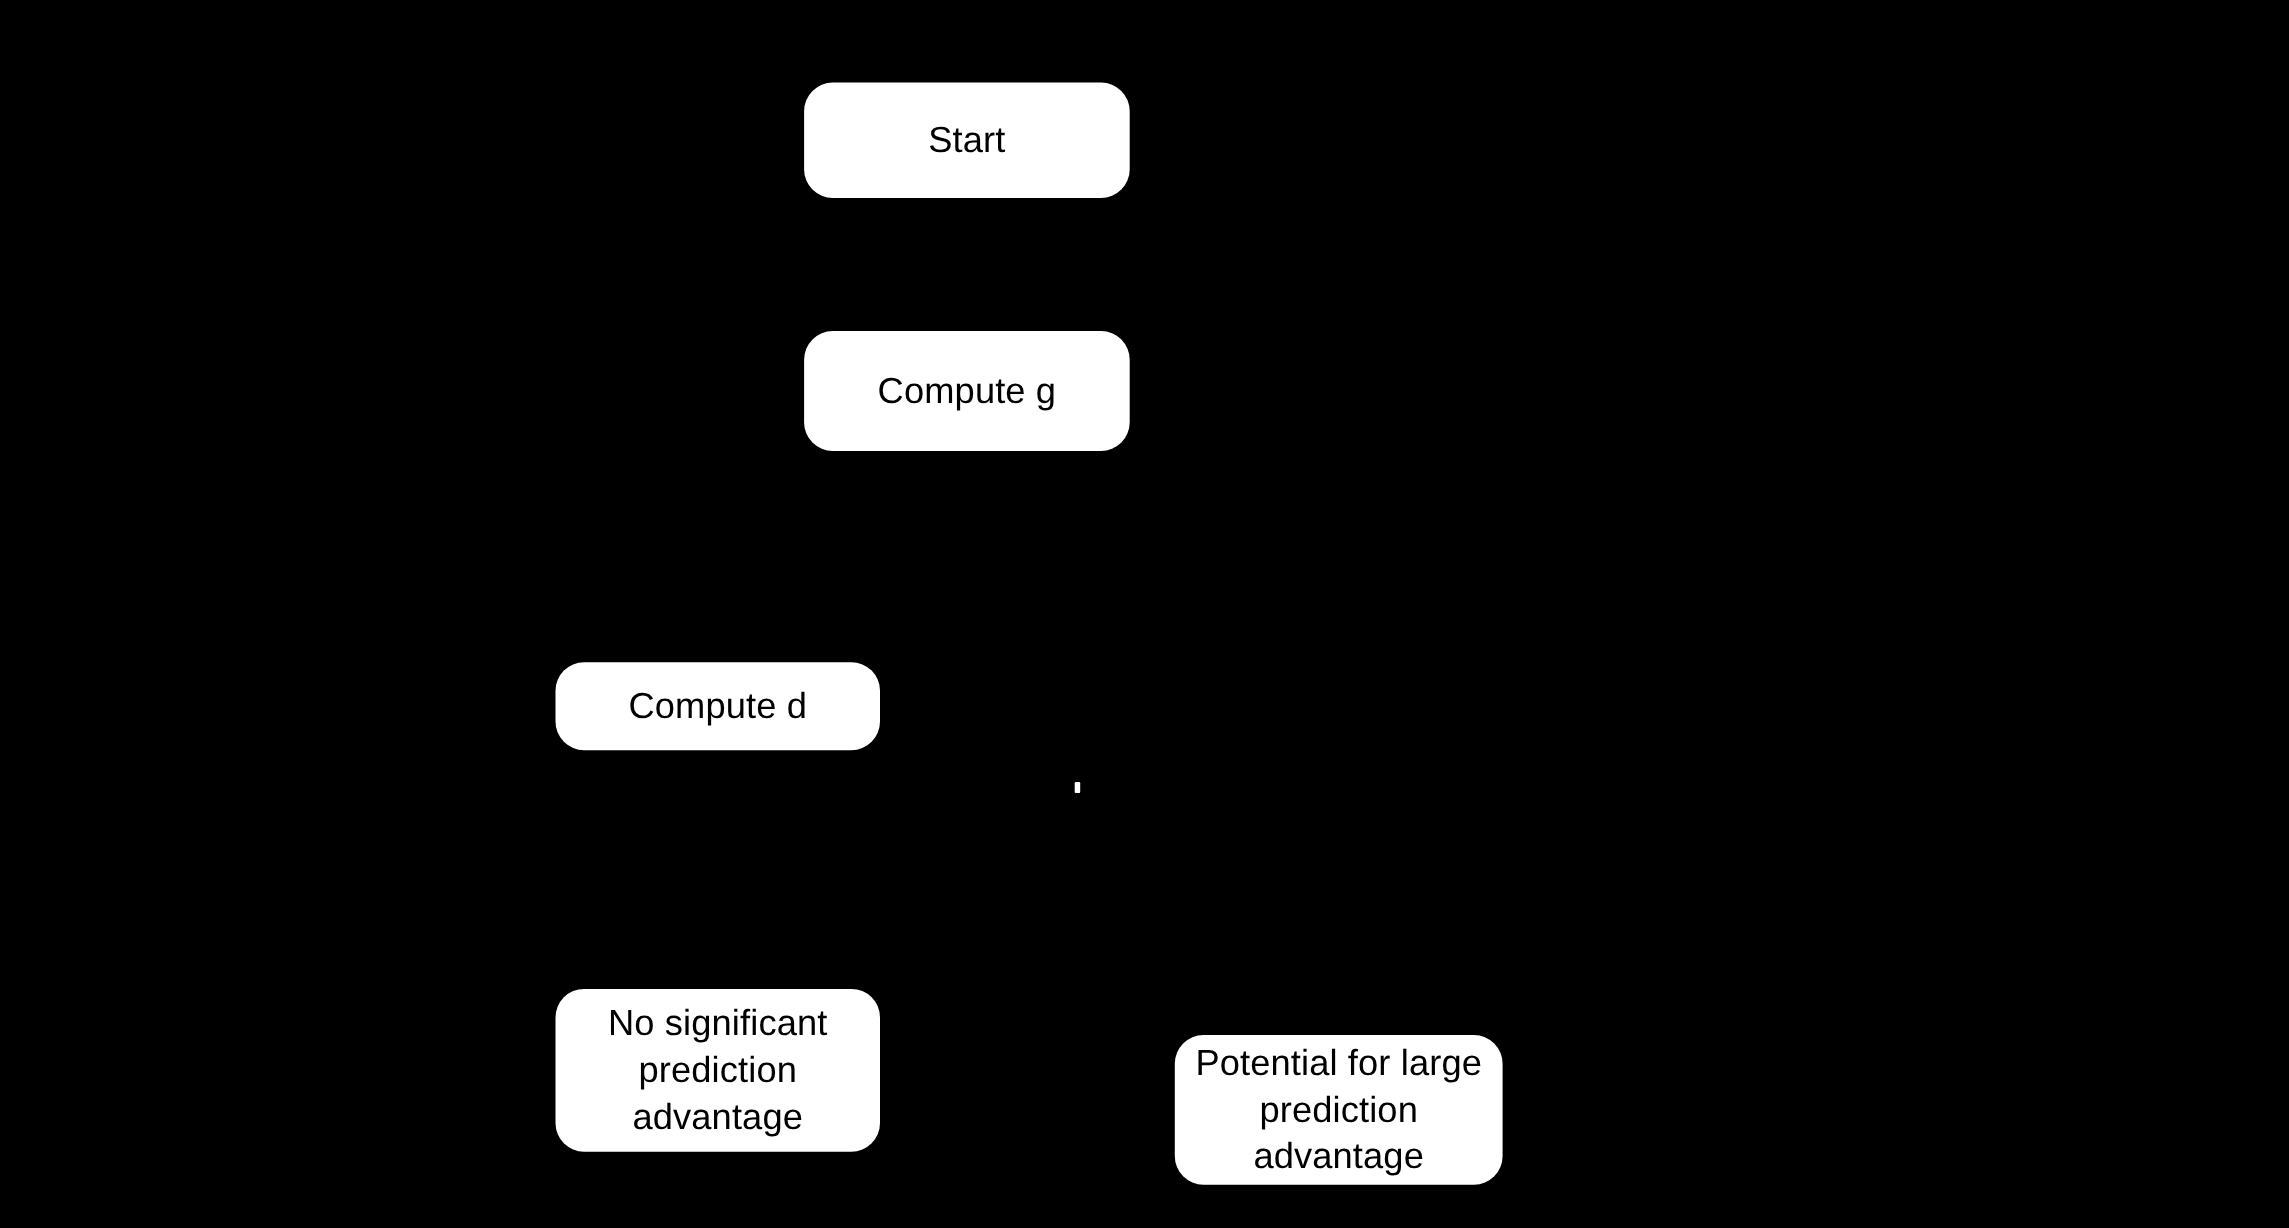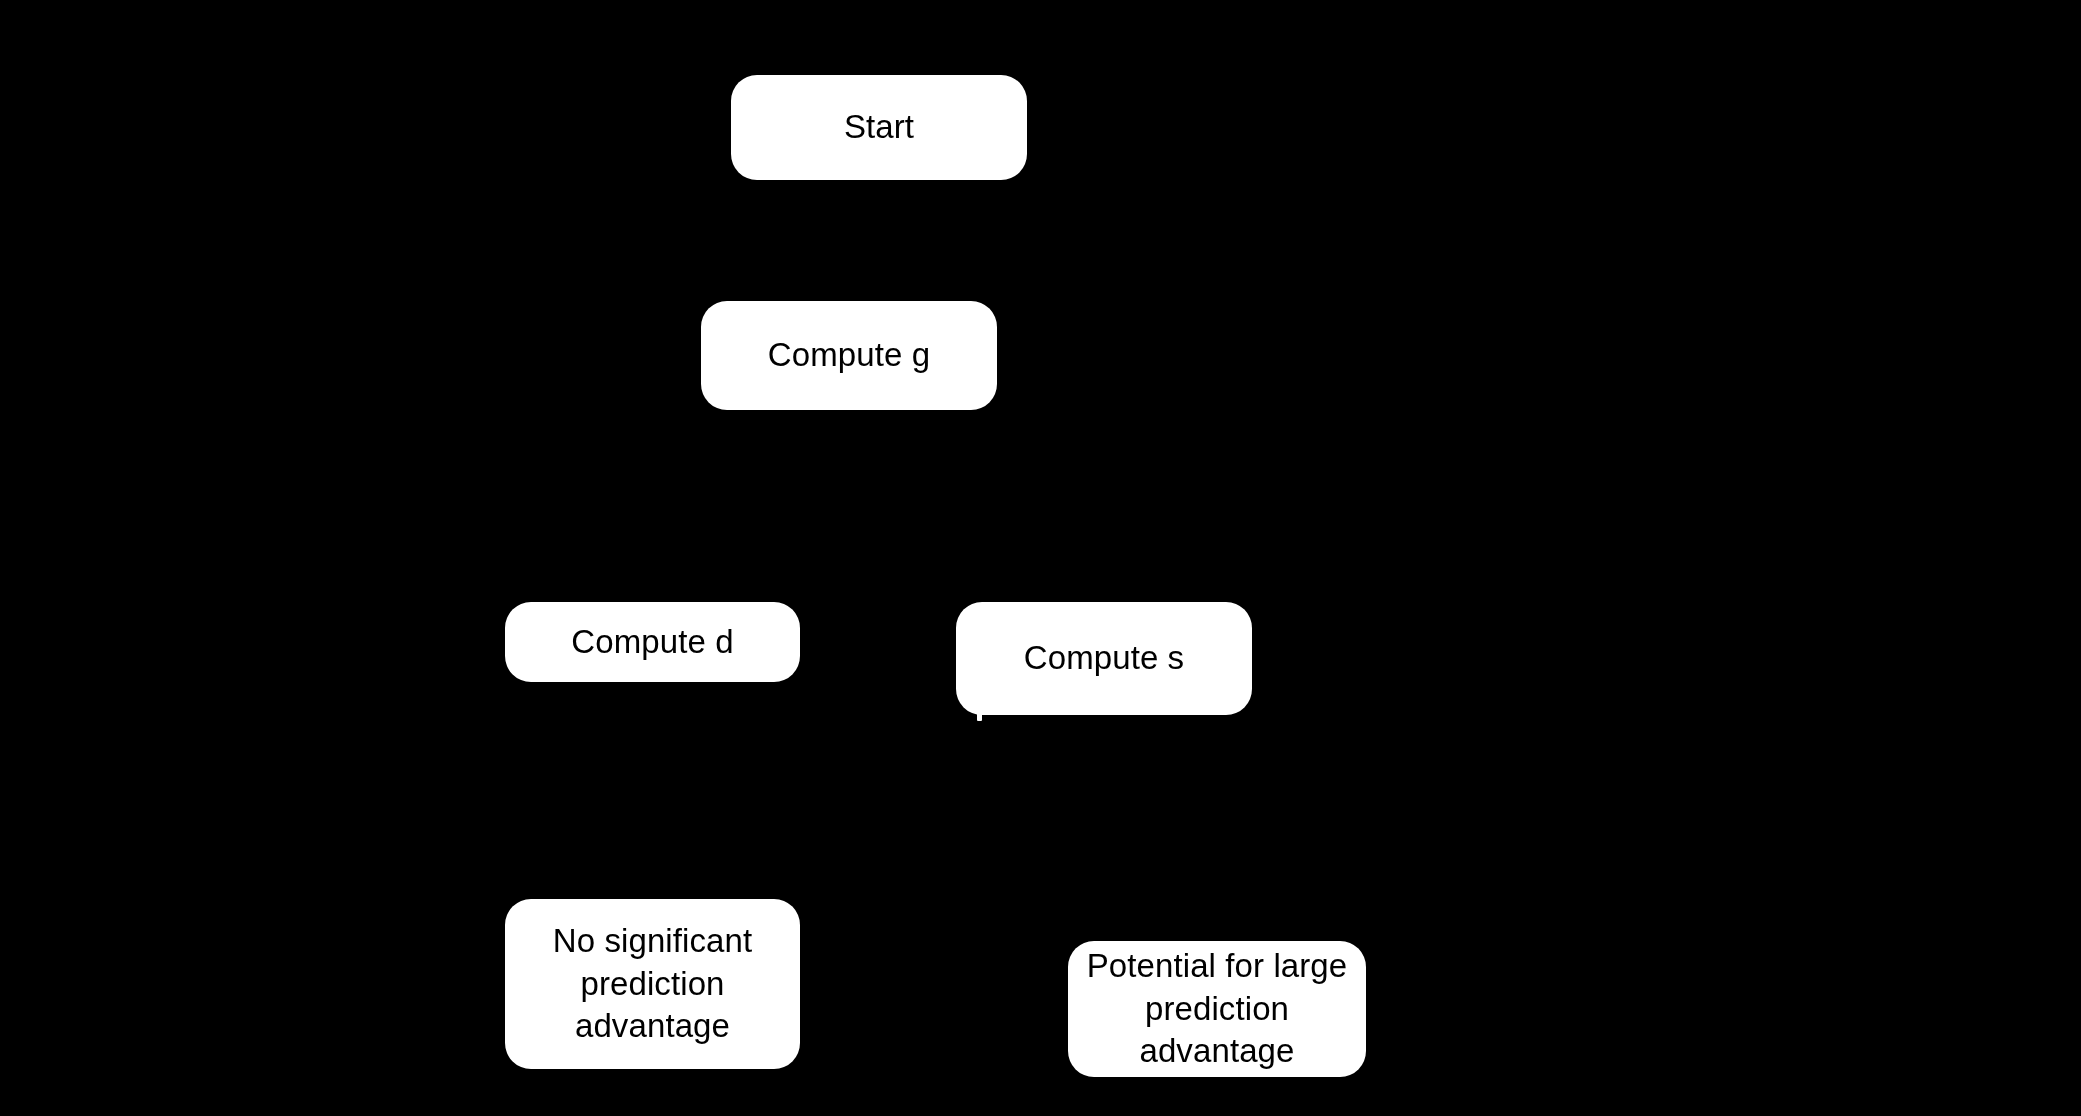--- a/index.html
+++ b/index.html
@@ -40,24 +40,24 @@
     font-size: 33px;
     font-weight: 400;
     letter-spacing: 0.1px;
     padding: 12px 14px;
   }
   .node-label {
     display: block;
     white-space: pre-line;
   }
   .node-start        { left: 731px;  top: 75px;  width: 296px; height: 105px; }
-  .node-compute-g    { left: 701px;  top: 301px; width: 296px; height: 109px; }
+  .node-compute-g    { left: 731px;  top: 301px; width: 296px; height: 109px; }
   .node-compute-d    { left: 505px;  top: 602px; width: 295px; height: 80px; }
   .node-compute-s    { left: 956px;  top: 602px; width: 296px; height: 113px; }
-  .node-outcome-left { left: 505px;  top: 899px; width: 295px; height: 170px; }
+  .node-outcome-left { left: 505px;  top: 899px; width: 295px; height: 148px; }
   .node-outcome-right{ left: 1068px; top: 941px; width: 298px; height: 136px; }
   .edge-stub {
     position: absolute;
     background: #ffffff;
     width: 5px;
     height: 10px;
     border-radius: 1px;
   }
   .stub-compute-s { left: 977px; top: 711px; }
 </style>
@@ -86,23 +86,20 @@
   </div>
 
   <div class="node node-compute-g">
     <span class="node-label">Compute g</span>
   </div>
 
   <div class="node node-compute-d">
     <span class="node-label">Compute d</span>
   </div>
 
-  <div class="node node-compute-s">
-    <span class="node-label">Compute s</span>
-  </div>
   <div class="edge-stub stub-compute-s"></div>
 
   <div class="node node-outcome-left">
     <span class="node-label">No significant
 prediction
 advantage</span>
   </div>
 
   <div class="node node-outcome-right">
     <span class="node-label">Potential for large

